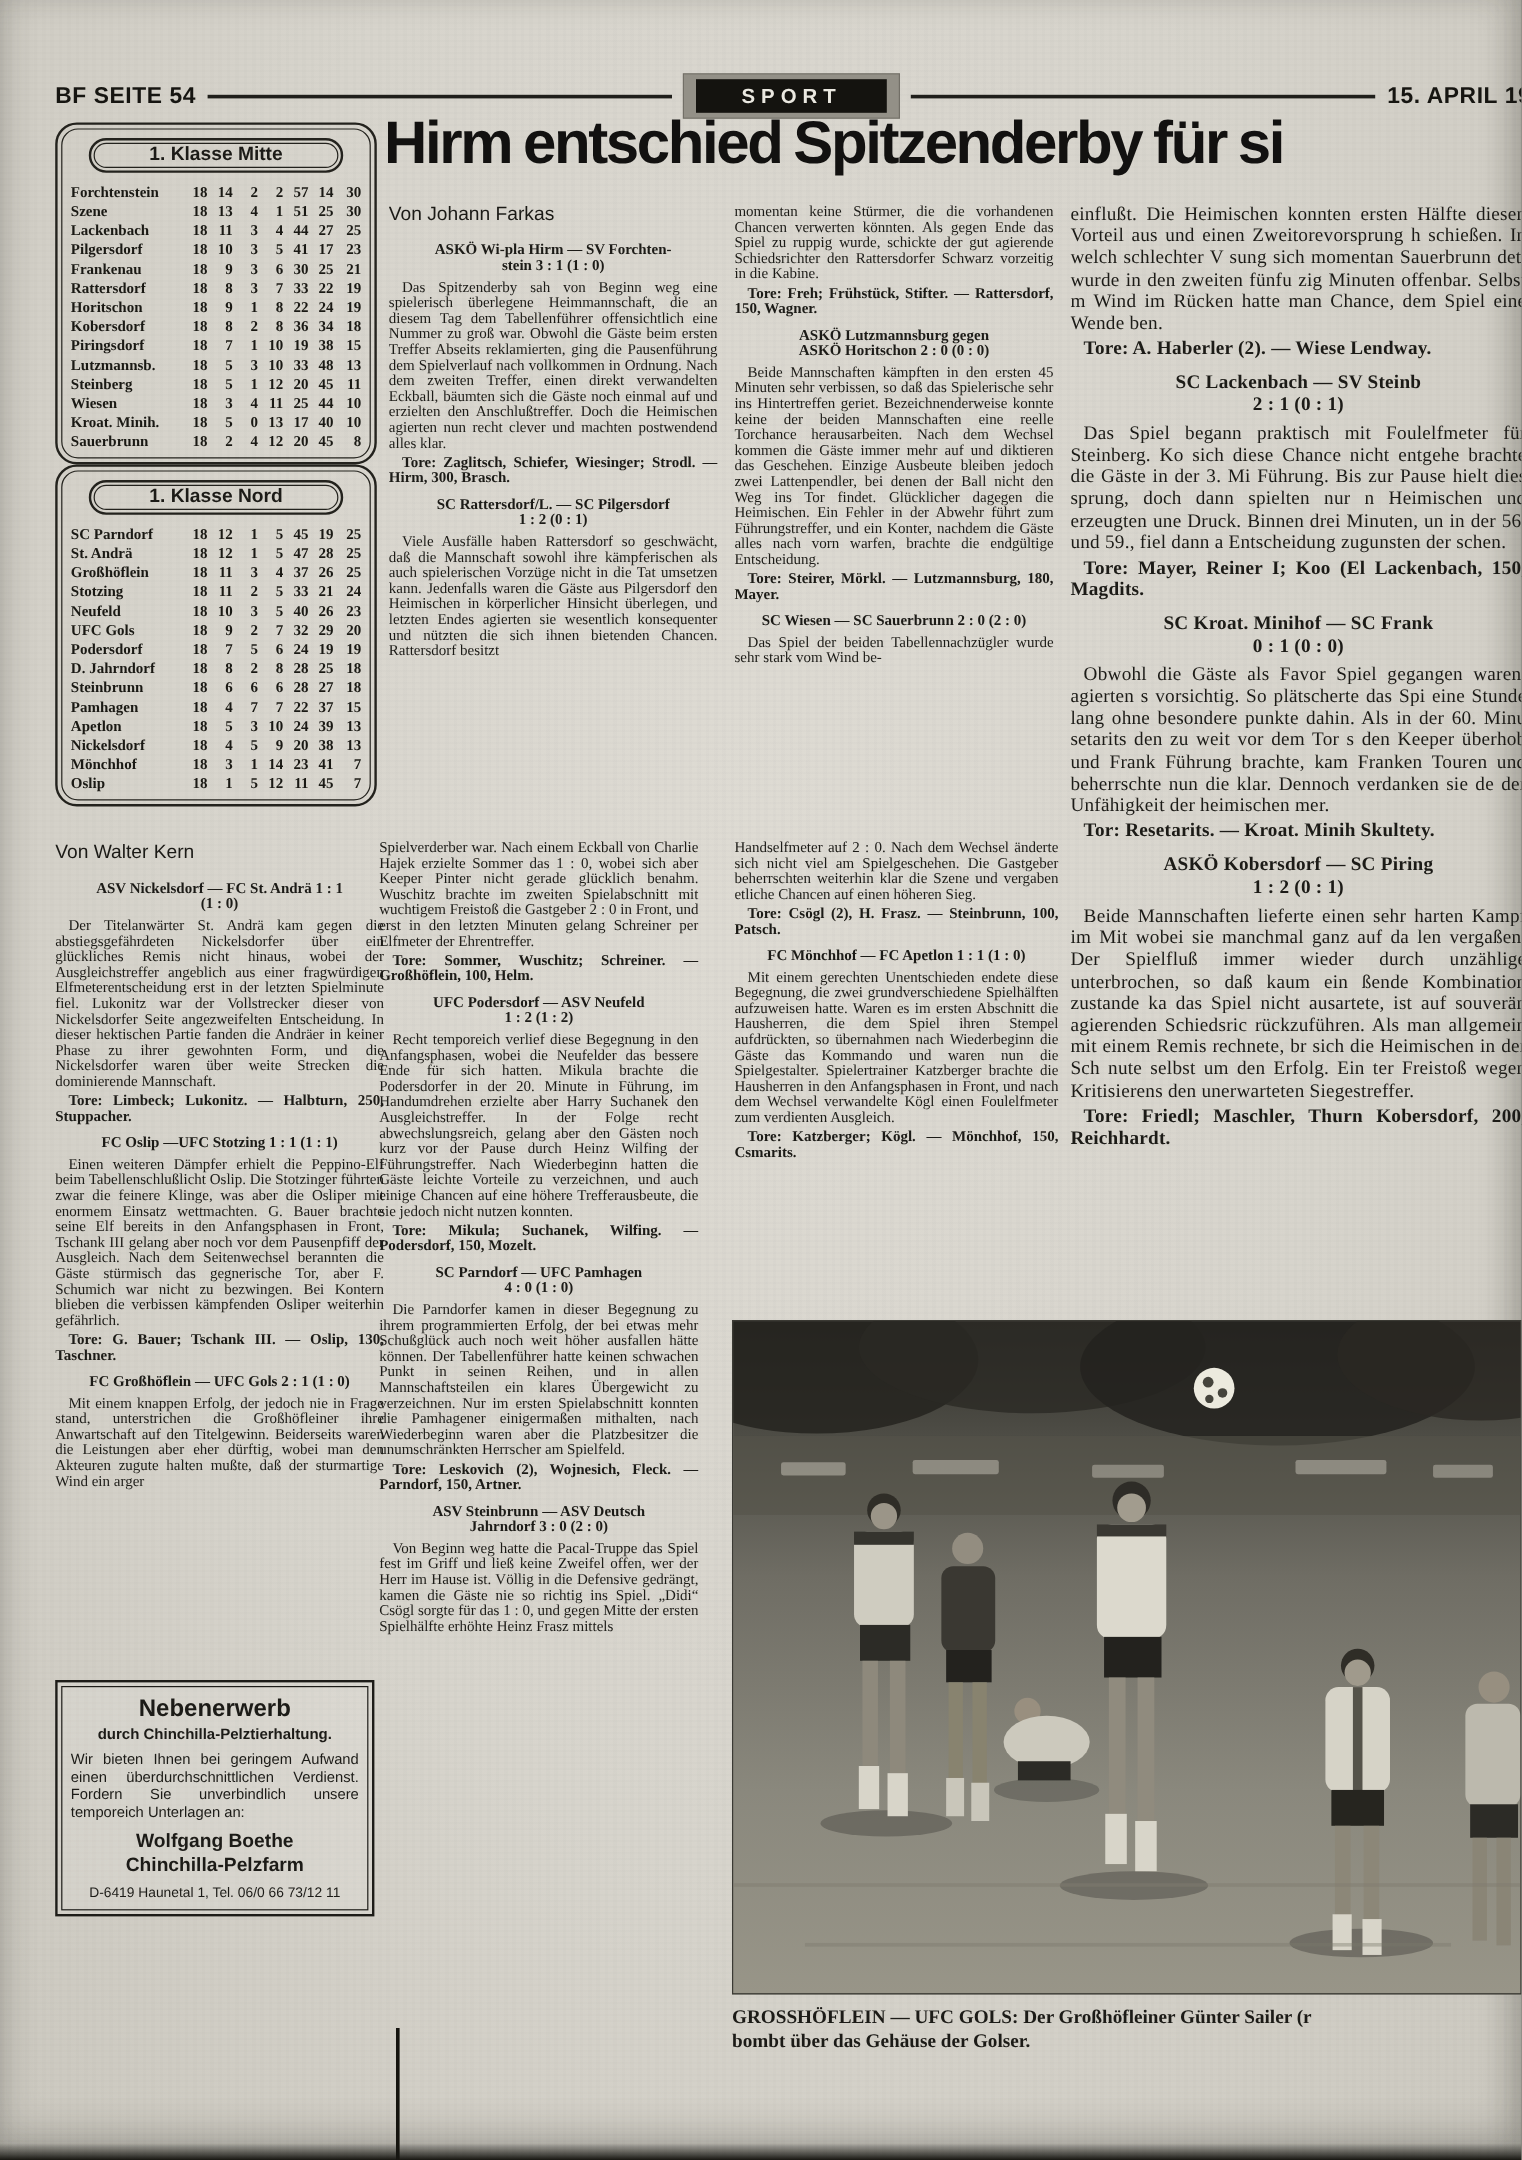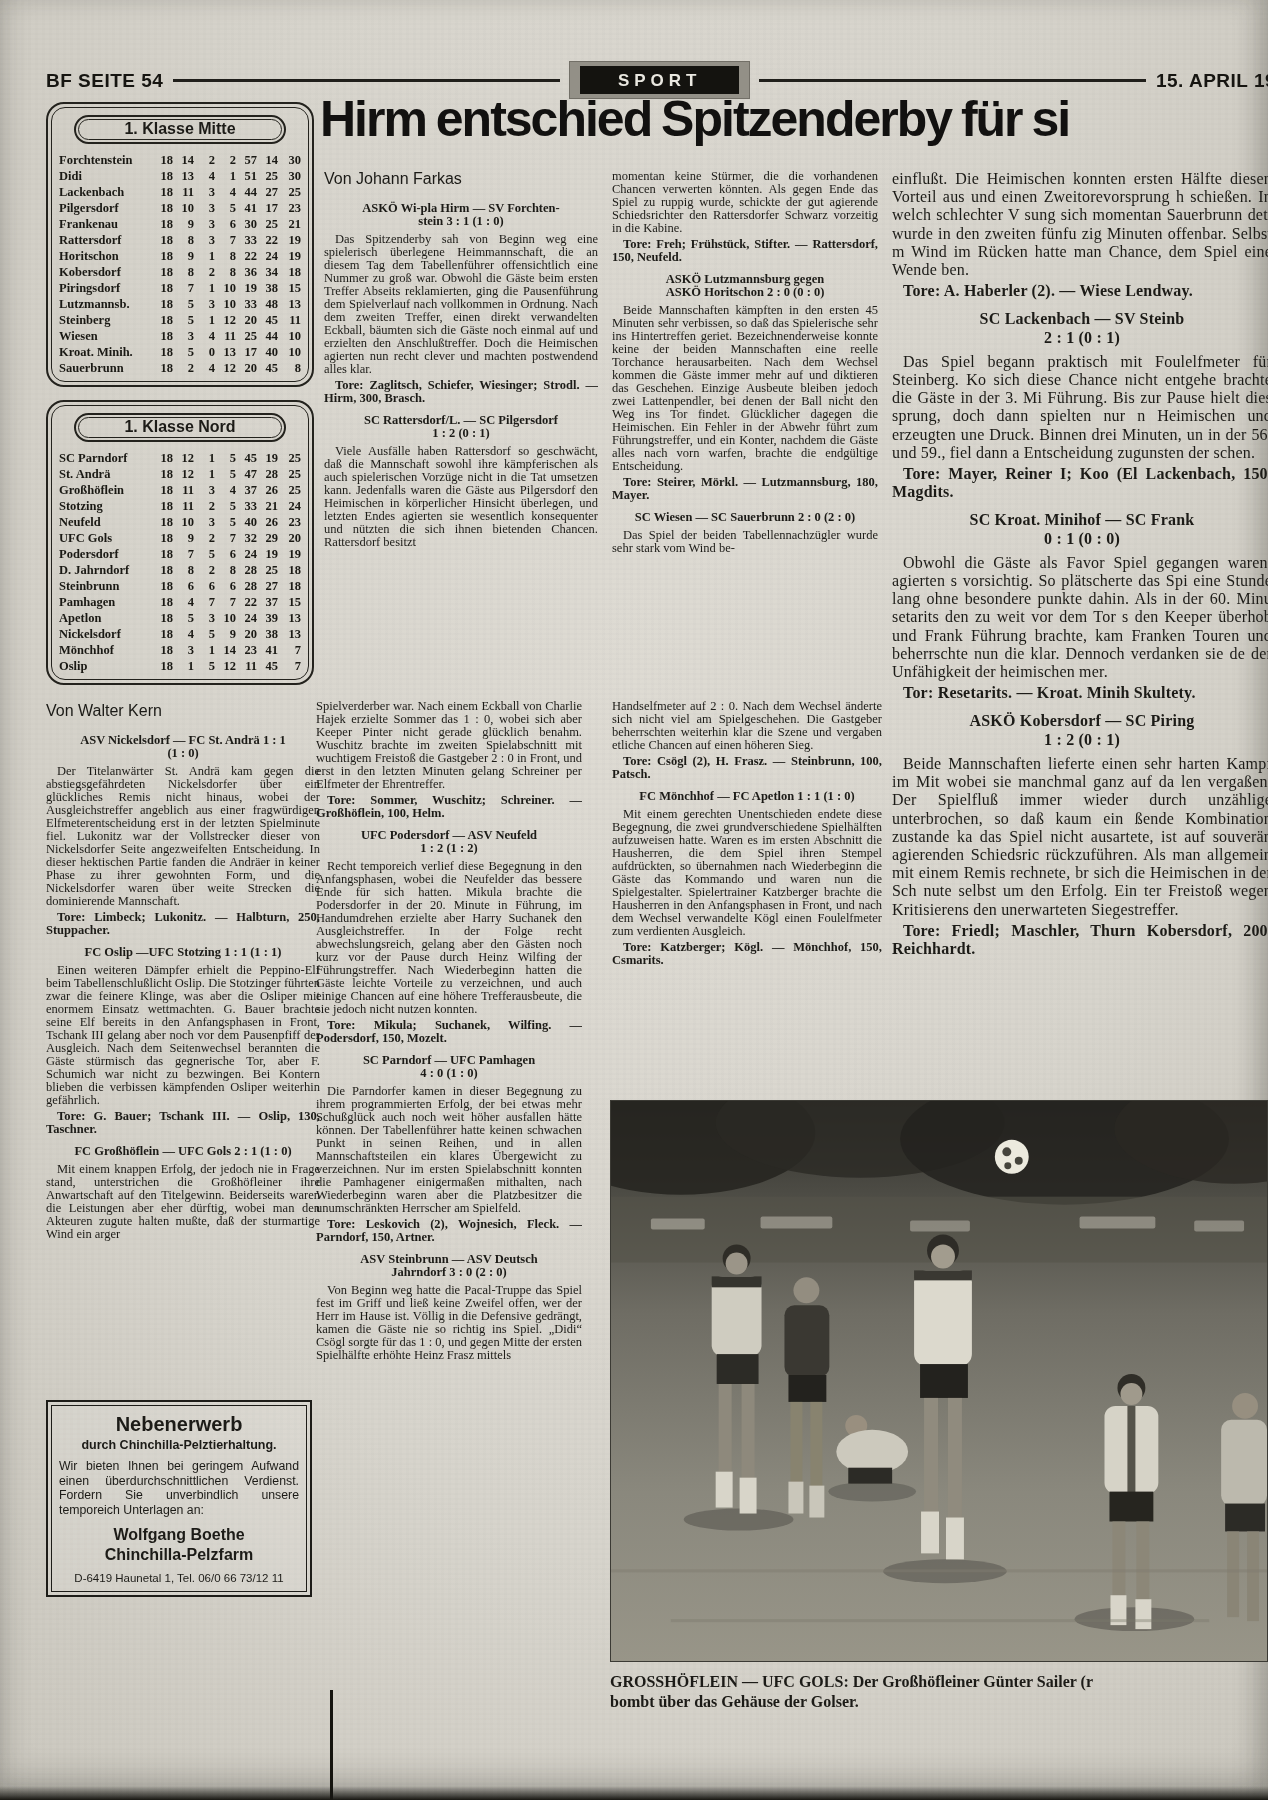--- a/index.html
+++ b/index.html
@@ -22,21 +22,21 @@
   .header { position:absolute; left:46px; right:0; top:62px; display:flex; align-items:center; gap:10px; }
   .hlabel { font:bold 19px/1 "Liberation Sans", sans-serif; letter-spacing:.5px; white-space:nowrap; color:#161511; }
   .hdate  { margin-right:-8px; }
   .hrule  { flex:1 1 auto; height:3px; background:#201f1b; }
   .sport-outer { background:#939087; box-shadow:0 0 0 1px #726f67; padding:4px 10px; }
   .sport-inner { display:inline-block; background:#14130f; color:#eae8e0;
                  font:bold 17px/1 "Liberation Sans", sans-serif; letter-spacing:5px; padding:6px 38px 5px; }
 
   
   .tables { position:absolute; left:46px; top:102px; width:268px; }
-  .tbox { position:relative; border:2px solid #23221d; border-radius:18px; padding:8px 7px 9px; margin-bottom:13px; }
+  .tbox { position:relative; border:2px solid #23221d; border-radius:18px; padding:8px 7px 9px; margin-bottom:0; }
   .tbox::before { content:""; position:absolute; inset:3px; border:1px solid #23221d; border-radius:14px; pointer-events:none; }
   .ttitle { position:relative; margin:3px auto 8px; width:212px; text-align:center;
             font:bold 16px/1.55 "Liberation Sans", sans-serif; border:2px solid #23221d; border-radius:999px; }
   .ttitle::after { content:""; position:absolute; inset:2px; border:1px solid #23221d; border-radius:999px; pointer-events:none; }
   .trow { display:flex; font:bold 12.5px/16px "Liberation Serif", serif; padding:0 4px; color:#1a1914; }
   .tname { flex:1 1 auto; white-space:nowrap; overflow:hidden; }
   .tcell { flex:0 0 21px; text-align:right; }
   .tcell:last-child { flex-basis:23px; }
 
   
@@ -108,21 +108,21 @@
             <span class="tname">Forchtenstein</span>
             <span class="tcell">18</span>
             <span class="tcell">14</span>
             <span class="tcell">2</span>
             <span class="tcell">2</span>
             <span class="tcell">57</span>
             <span class="tcell">14</span>
             <span class="tcell">30</span>
           </div>
           <div class="trow">
-            <span class="tname">Didi</span>
+            <span class="tname">Szene</span>
             <span class="tcell">18</span>
             <span class="tcell">13</span>
             <span class="tcell">4</span>
             <span class="tcell">1</span>
             <span class="tcell">51</span>
             <span class="tcell">25</span>
             <span class="tcell">30</span>
           </div>
           <div class="trow">
             <span class="tname">Lackenbach</span>
@@ -402,21 +402,21 @@
 stein 3 : 1 (1 : 0)</p>
         <p class="blk blk-p">Das Spitzenderby sah von Beginn weg eine spielerisch überlegene Heimmannschaft, die an diesem Tag dem Tabellenführer offensichtlich eine Nummer zu groß war. Obwohl die Gäste beim ersten Treffer Abseits reklamierten, ging die Pausenführung dem Spielverlauf nach vollkommen in Ordnung. Nach dem zweiten Treffer, einen direkt verwandelten Eckball, bäumten sich die Gäste noch einmal auf und erzielten den Anschlußtreffer. Doch die Heimischen agierten nun recht clever und machten postwendend alles klar.</p>
         <p class="blk blk-tore">Tore: Zaglitsch, Schiefer, Wiesinger; Strodl. — Hirm, 300, Brasch.</p>
         <p class="blk blk-sub">SC Rattersdorf/L. — SC Pilgersdorf
 1 : 2 (0 : 1)</p>
         <p class="blk blk-p">Viele Ausfälle haben Rattersdorf so geschwächt, daß die Mannschaft sowohl ihre kämpferischen als auch spielerischen Vorzüge nicht in die Tat umsetzen kann. Jedenfalls waren die Gäste aus Pilgersdorf den Heimischen in körperlicher Hinsicht überlegen, und letzten Endes agierten sie wesentlich konsequenter und nützten die sich ihnen bietenden Chancen. Rattersdorf besitzt</p>
       </div>
   </div>
   <div class="col col-t2">
       <p class="blk blk-pc">momentan keine Stürmer, die die vorhandenen Chancen verwerten könnten. Als gegen Ende das Spiel zu ruppig wurde, schickte der gut agierende Schiedsrichter den Rattersdorfer Schwarz vorzeitig in die Kabine.</p>
-      <p class="blk blk-tore">Tore: Freh; Frühstück, Stifter. — Rattersdorf, 150, Neufeld.</p>
+      <p class="blk blk-tore">Tore: Freh; Frühstück, Stifter. — Rattersdorf, 150, Wagner.</p>
       <p class="blk blk-sub">ASKÖ Lutzmannsburg gegen
 ASKÖ Horitschon 2 : 0 (0 : 0)</p>
       <p class="blk blk-p">Beide Mannschaften kämpften in den ersten 45 Minuten sehr verbissen, so daß das Spielerische sehr ins Hintertreffen geriet. Bezeichnenderweise konnte keine der beiden Mannschaften eine reelle Torchance herausarbeiten. Nach dem Wechsel kommen die Gäste immer mehr auf und diktieren das Geschehen. Einzige Ausbeute bleiben jedoch zwei Lattenpendler, bei denen der Ball nicht den Weg ins Tor findet. Glücklicher dagegen die Heimischen. Ein Fehler in der Abwehr führt zum Führungstreffer, und ein Konter, nachdem die Gäste alles nach vorn warfen, brachte die endgültige Entscheidung.</p>
       <p class="blk blk-tore">Tore: Steirer, Mörkl. — Lutzmannsburg, 180, Mayer.</p>
       <p class="blk blk-sub">SC Wiesen — SC Sauerbrunn 2 : 0 (2 : 0)</p>
       <p class="blk blk-p">Das Spiel der beiden Tabellennachzügler wurde sehr stark vom Wind be-</p>
     </div>
   <div class="col col-t3">
       <p class="blk blk-pc">einflußt. Die Heimischen konnten ersten Hälfte diesen Vorteil aus und einen Zweitorevorsprung h schießen. In welch schlechter V sung sich momentan Sauerbrunn det, wurde in den zweiten fünfu zig Minuten offenbar. Selbst m Wind im Rücken hatte man Chance, dem Spiel eine Wende ben.</p>
       <p class="blk blk-tore">Tore: A. Haberler (2). — Wiese Lendway.</p>

